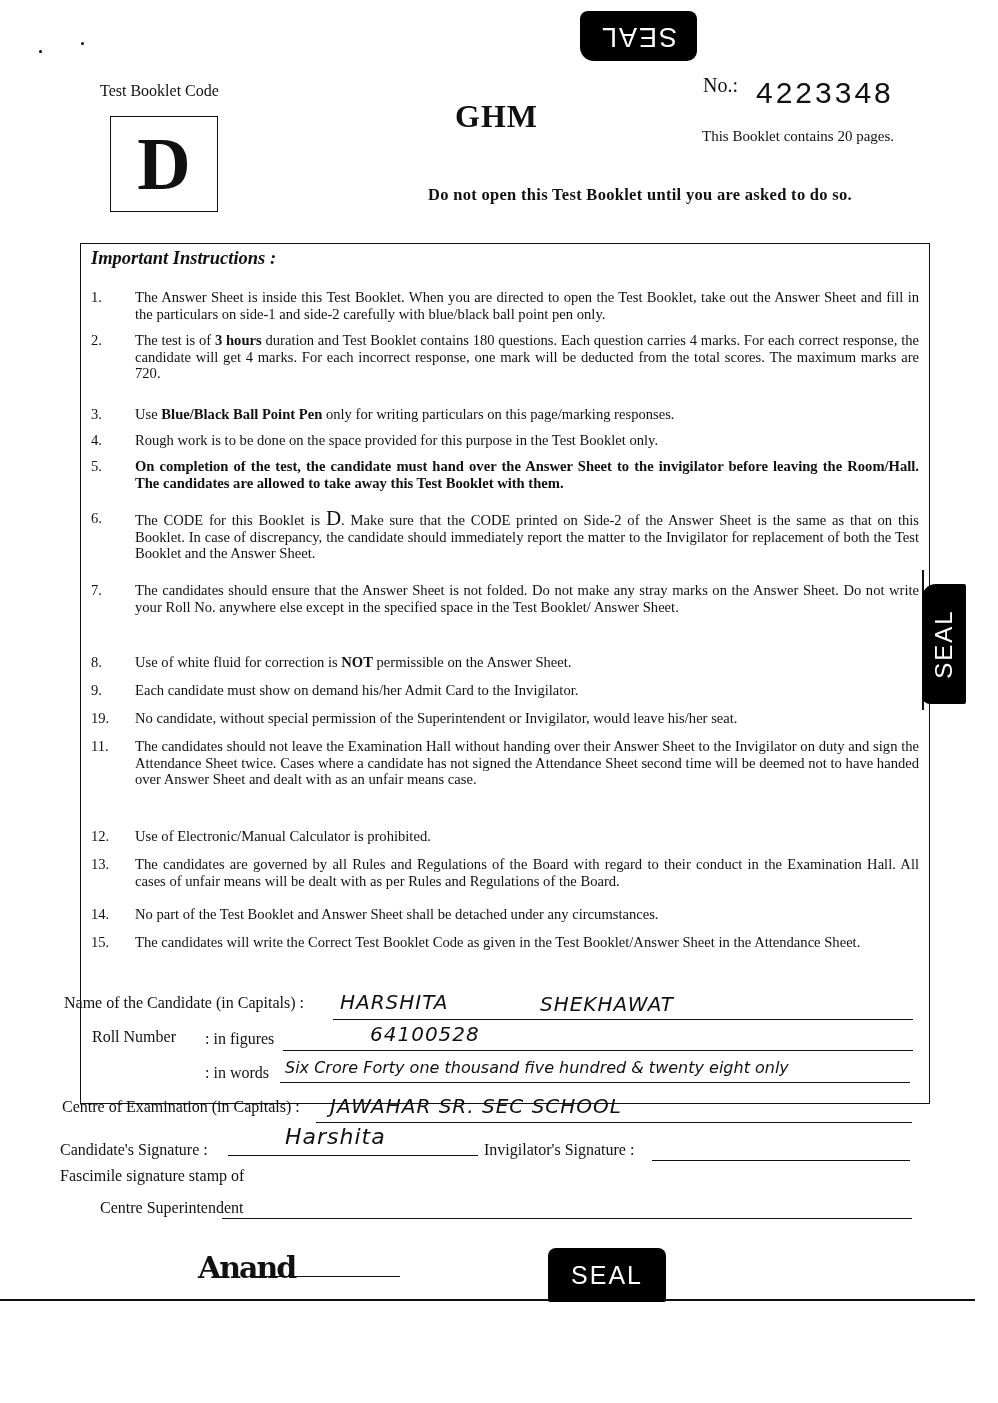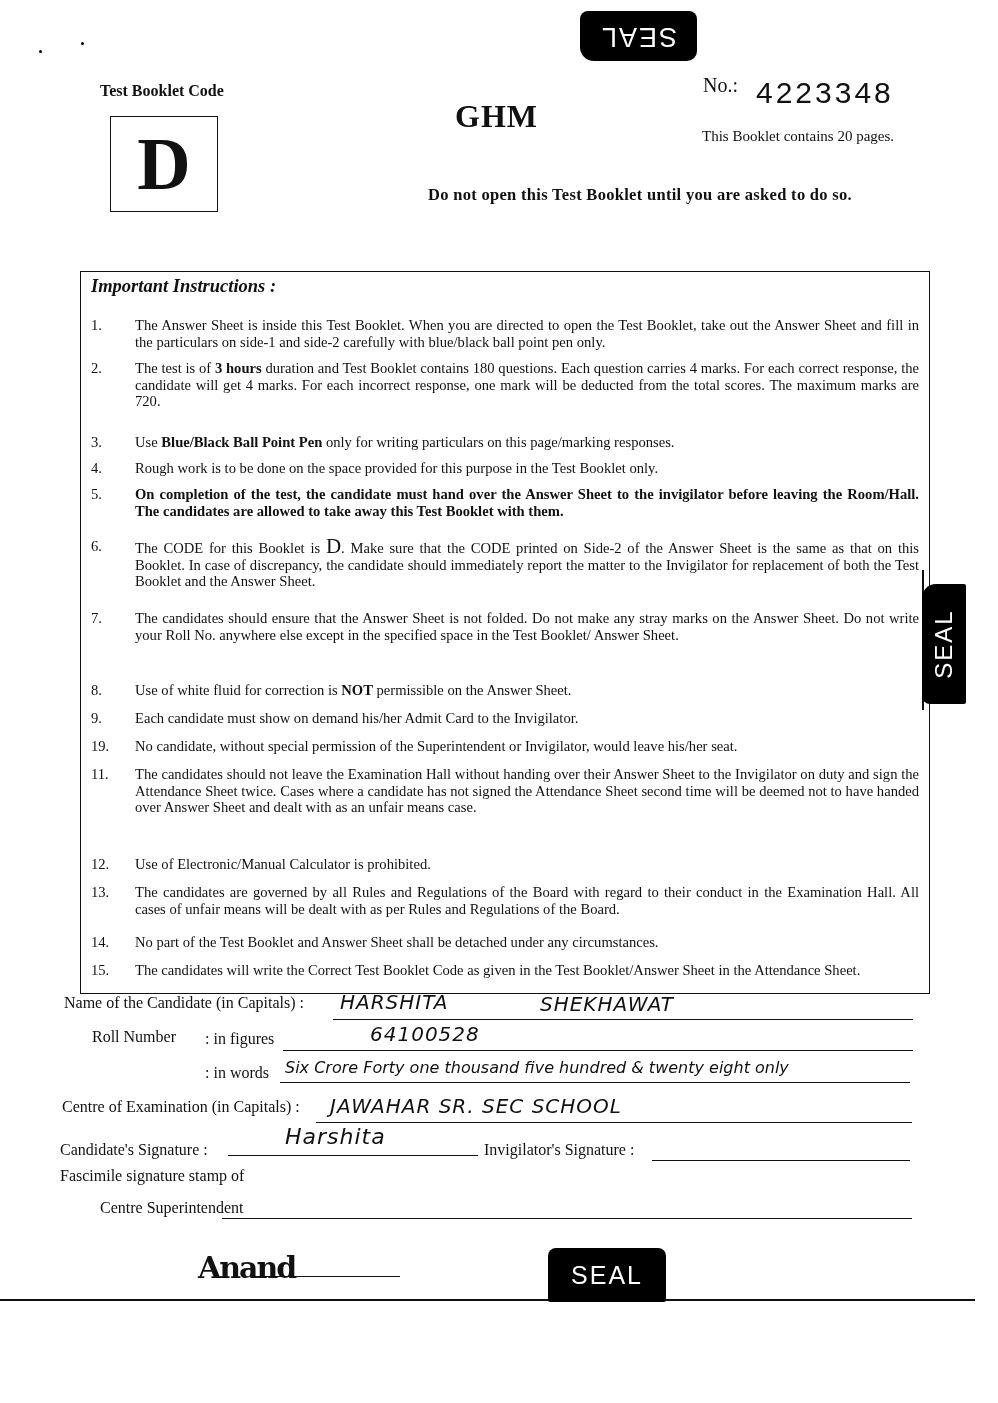--- a/index.html
+++ b/index.html
@@ -14,36 +14,36 @@
     left: 580px; top: 11px; width: 117px; height: 50px;
     background: #000; border-radius: 8px 8px 10px 14px;
     color: #fff; font-family: "Liberation Sans", "DejaVu Sans", sans-serif;
     font-size: 27px; letter-spacing: 2px;
     display: flex; align-items: center; justify-content: center;
   }
   .seal-top span { display: inline-block; transform: rotate(180deg); }
 
   .dot { width: 3px; height: 3px; background: #000; border-radius: 50%; }
 
-  .booklet-code-label { left: 100px; top: 82px; font-size: 16px; font-weight: bold; }
+  .booklet-code-label { left: 100px; top: 82px; font-size: 16px; }
   .code-box {
     left: 110px; top: 116px; width: 106px; height: 94px;
     border: 1.5px solid #111;
     display: flex; align-items: center; justify-content: center;
     font-size: 74px; font-weight: bold; line-height: 1;
   }
   .ghm { left: 455px; top: 98px; font-size: 32px; font-weight: bold; letter-spacing: 1px; }
   .no-label { left: 703px; top: 74px; font-size: 20px; }
   .no-value { left: 756px; top: 76px; font-size: 30px; font-family: "Liberation Sans", "DejaVu Sans", sans-serif; letter-spacing: 3px; font-weight: normal; }
   .pages { left: 702px; top: 128px; font-size: 15px; }
   .donot { left: 428px; top: 185px; font-size: 16.5px; font-weight: bold; letter-spacing: 0.3px; }
 
   .instr-box {
-    left: 80px; top: 243px; width: 850px; height: 723px;
-    border: 1.5px solid #111; box-sizing: border-box; margin-top: 28px;
+    left: 80px; top: 243px; width: 850px; height: 861px;
+    border: 1.5px solid #111; box-sizing: border-box;
   }
   .instr-title { position: absolute; left: 10px; top: 4px; font-size: 18.5px; font-style: italic; font-weight: bold; }
   .instr {
     position: absolute; left: 0; width: 838px;
     font-size: 14.6px; line-height: 16.5px;
   }
   .instr .num { position: absolute; left: 10px; top: 0; }
   .instr .txt { position: absolute; left: 54px; right: 0; text-align: justify; }
   .b { font-weight: bold; }
   .bigD { font-size: 21px; font-weight: normal; }

